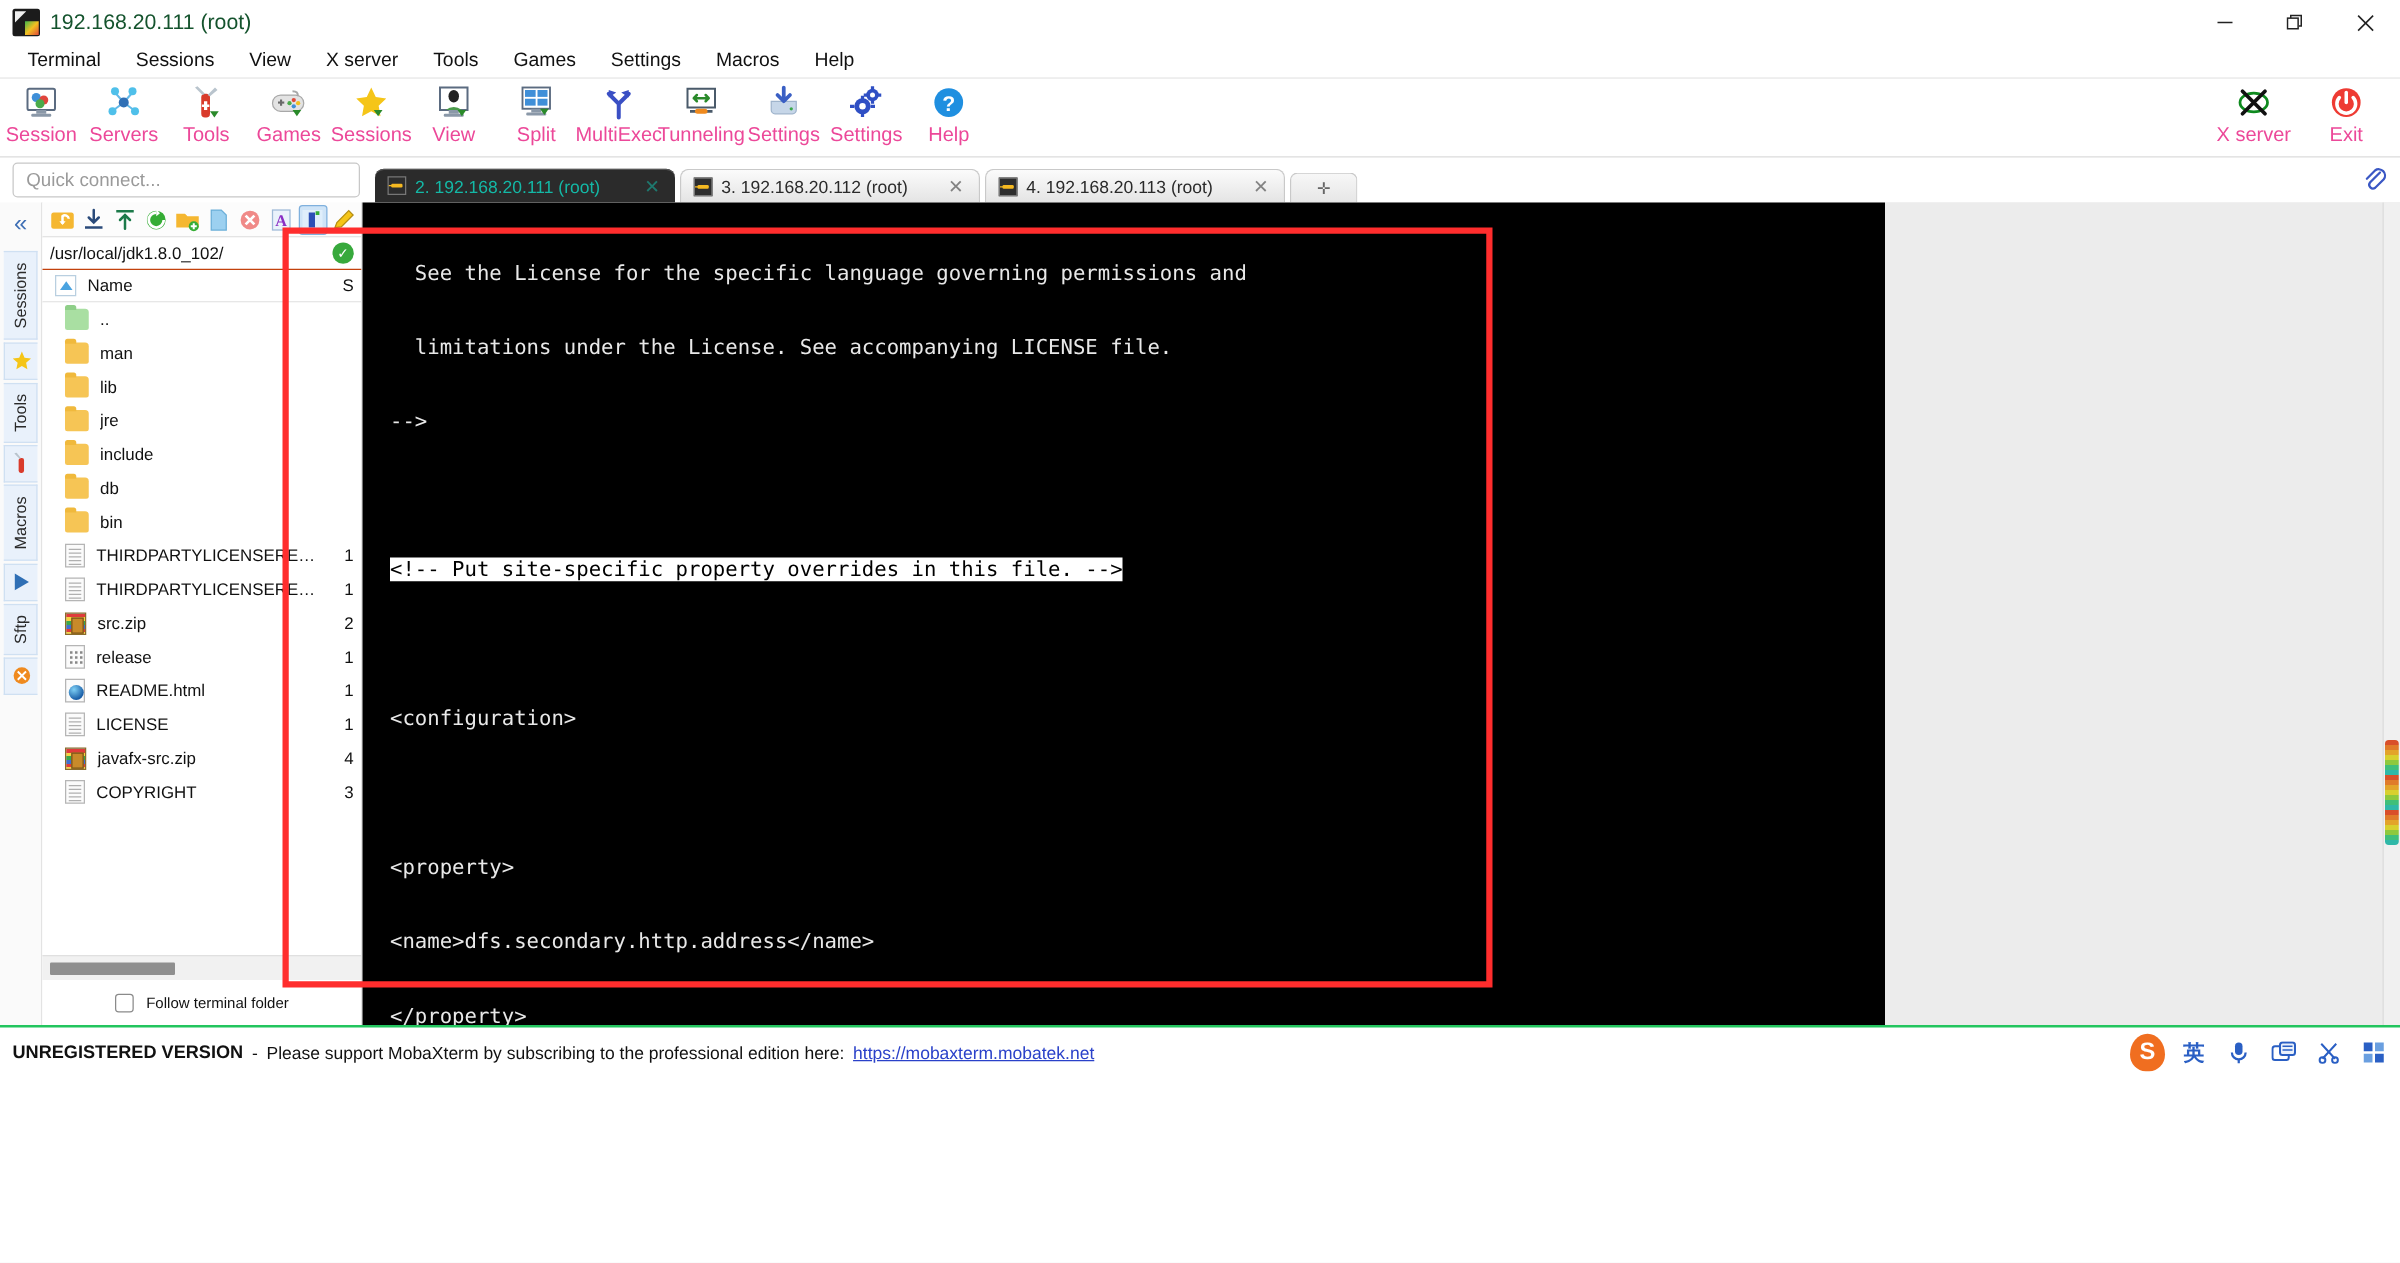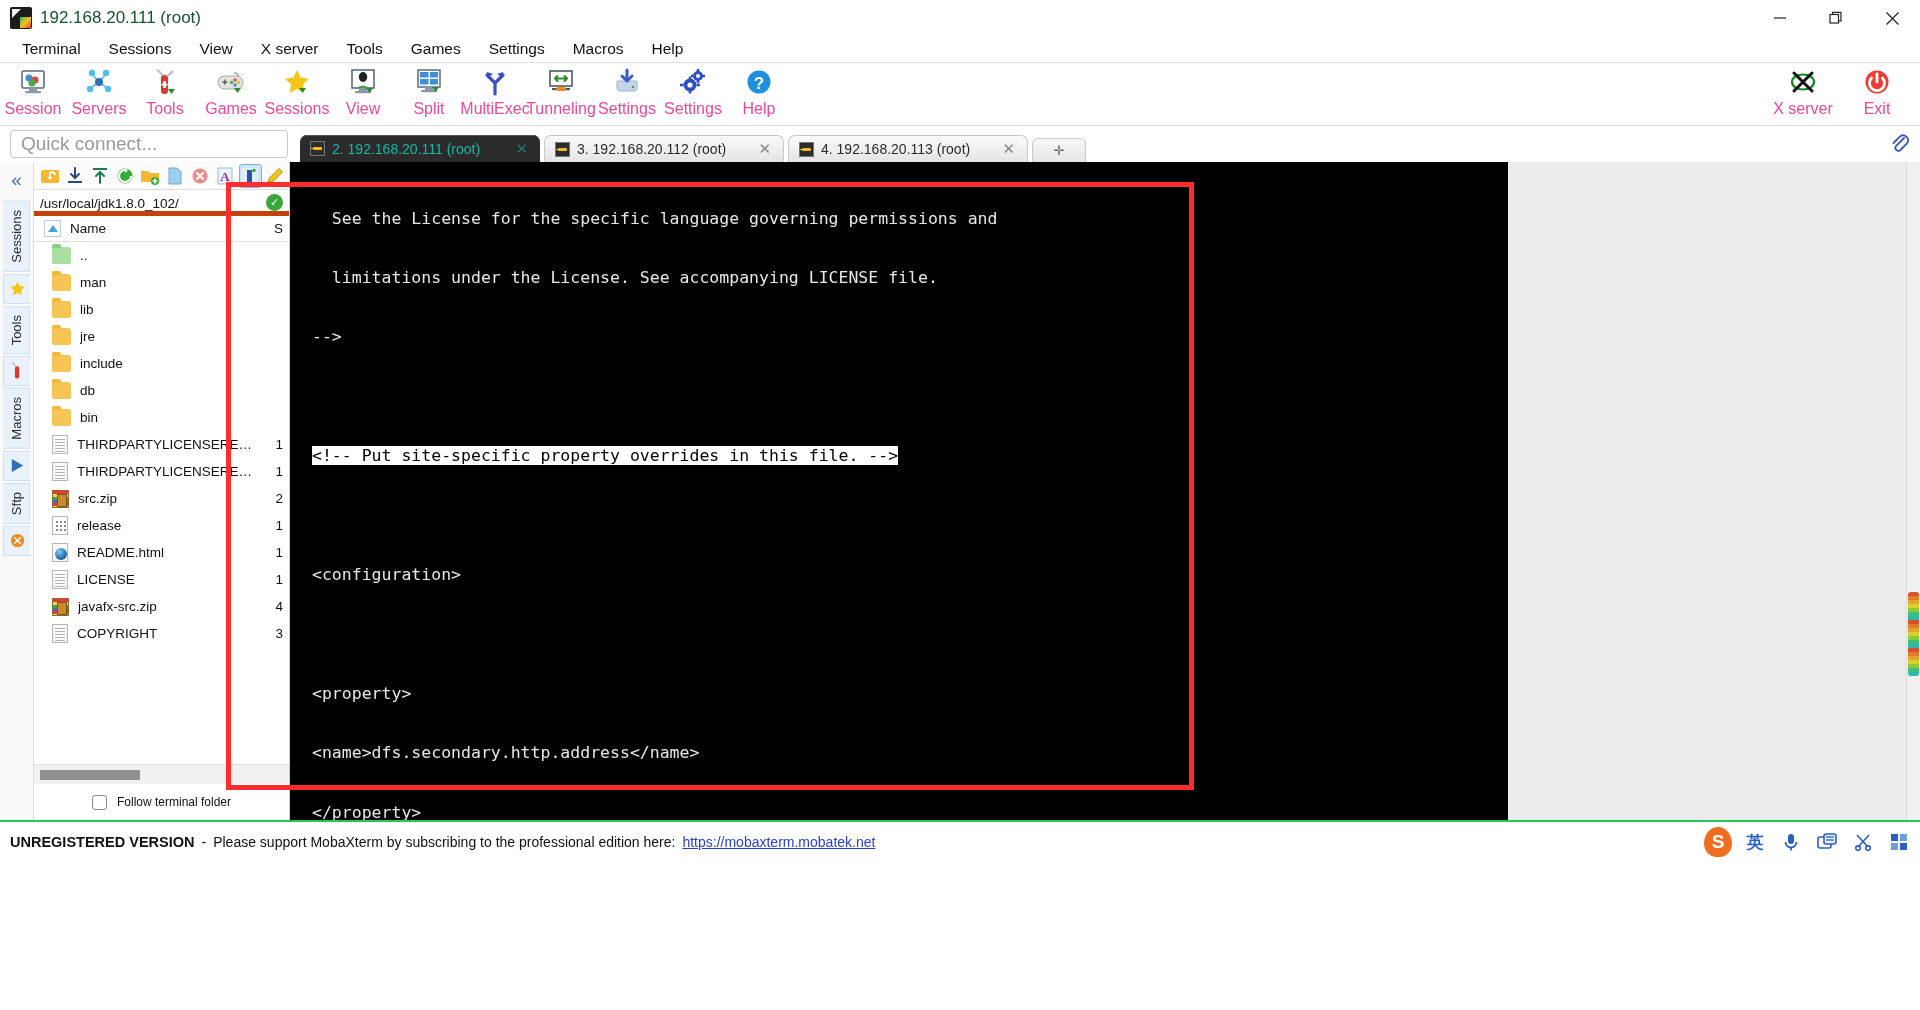--- a/index.html
+++ b/index.html
@@ -73,21 +73,21 @@
   .tb-right .tb-btn { width: 74px; }
 
   
   .row2 { display: flex; height: 36px; align-items: center; background:#fff; }
   .quickconnect {
     width: 278px; height: 28px; margin-left: 10px;
     border: 1px solid #c8c8c8; border-radius: 4px;
     background: #fff; display: flex; align-items: center;
     padding-left: 10px;
   }
-  .quickconnect span { color: #9a9a9a; font-size: 19px; }
+  .quickconnect span { color: #9a9a9a; font-size: 15px; }
 
   .tabstrip {
     flex: 1; height: 36px; display: flex; align-items: flex-end;
     margin-left: 12px; position: relative;
   }
   .tab {
     height: 27px; display: flex; align-items: center;
     padding: 0 12px 0 10px;
     border-radius: 7px 7px 0 0;
     font-size: 14px; margin-right: 4px; position: relative;
@@ -157,22 +157,22 @@
   .browser-toolbar {
     height: 28px; display: flex; align-items: center;
     border-bottom: 1px solid #dcdcdc; background: #fcfcfc; padding-left: 4px;
   }
   .bt-ico {
     width: 24px; height: 24px; margin-right: 2px;
     display:flex; align-items:center; justify-content:center;
     font-size: 13px; border-radius: 3px;
   }
   .path-bar {
-    height: 26px; display: flex; align-items: flex-end;
-    border-bottom: 5px solid #c2410c; padding-left: 6px;
+    height: 26px; display: flex; align-items: center;
+    border-bottom: 1px solid #c2410c; padding-left: 6px;
     font-size: 13.5px; color: #111; position: relative; background:#fff;
   }
   .path-check {
     position: absolute; right: 6px; width: 17px; height: 17px;
     border-radius: 50%; background: #37a93c; color: #fff;
     font-size: 11px; display:flex; align-items:center; justify-content:center;
   }
   .col-head {
     height: 26px; display: flex; align-items: center;
     border-bottom: 1px solid #e0e0e0; font-size: 13.5px;

